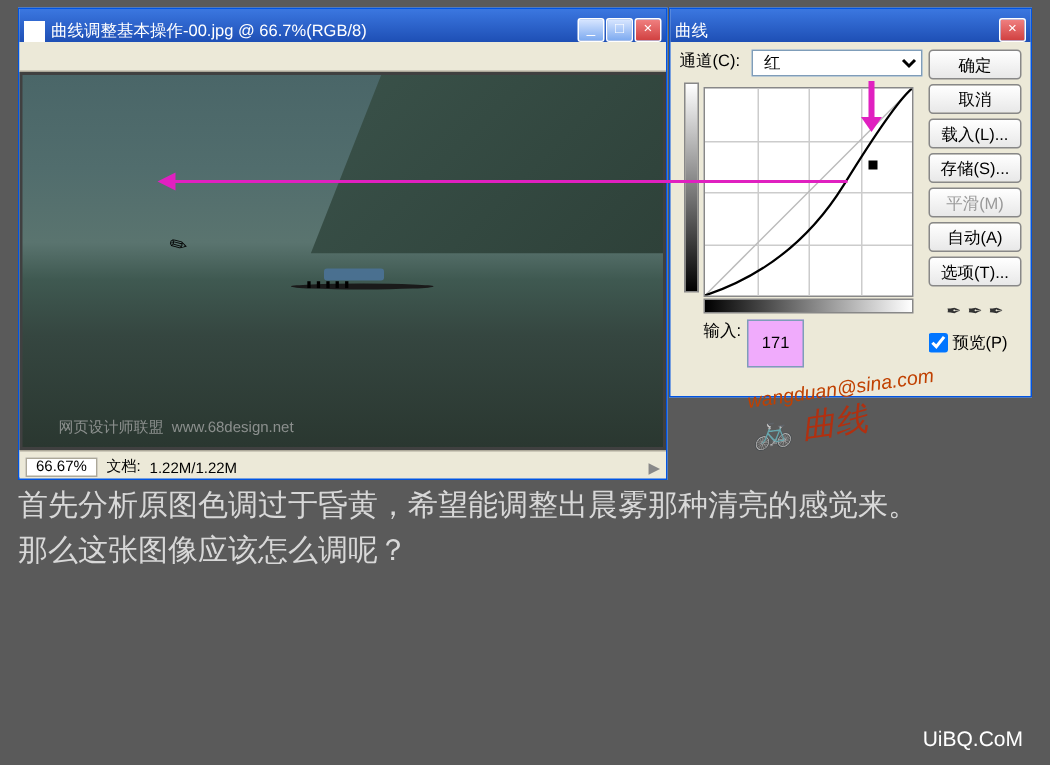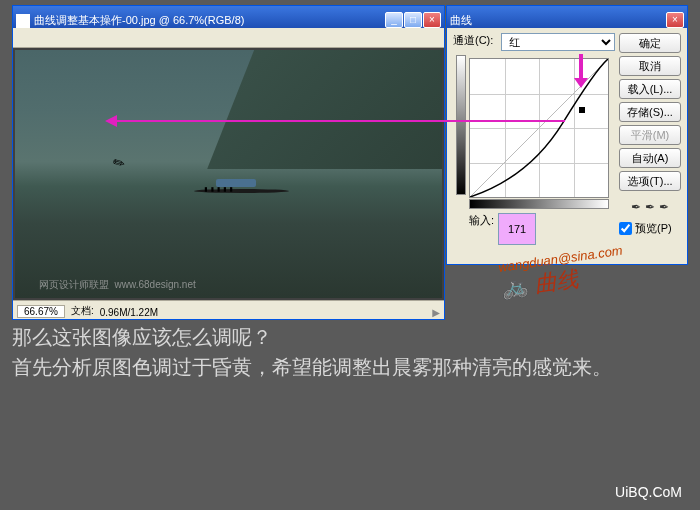--- a/index.html
+++ b/index.html
@@ -77,21 +77,21 @@
       </div>
       <div class="eyedrop-cursor">✎</div>
       <div class="wm">
         <span>网页设计师联盟</span>&nbsp;&nbsp;<span>www.68design.net</span>
       </div>
     </div>
   </div>
   <div class="statusbar">
     <span class="stat-box">66.67%</span>
     <span>文档:</span>
-    <span>0.96M/1.22M</span>
+    <span>1.22M/1.22M</span>
     <span style="margin-left:auto;color:#888">▶</span>
   </div>
 </div>
 
 <div class="curves-dialog">
   <div class="titlebar">
     <span>曲线</span>
     <div class="win-btns">
         <div class="win-btn close">×</div>
       </div>
@@ -147,17 +147,17 @@
 </div>
 
 <div class="arrow-line"></div>
 
 <div class="logo-wm">
   <div>wangduan@sina.com</div>
   <div class="bike">🚲 <span>曲线</span></div>
 </div>
 
 <div class="caption">
+  <div>首先分析原图色调过于昏黄，希望能调整出晨雾那种清亮的感觉来。</div>
   <div>那么这张图像应该怎么调呢？</div>
-  <div>首先分析原图色调过于昏黄，希望能调整出晨雾那种清亮的感觉来。</div>
 </div>
 
 <div class="ubq">UiBQ.CoM</div>
 
 </body></html>

